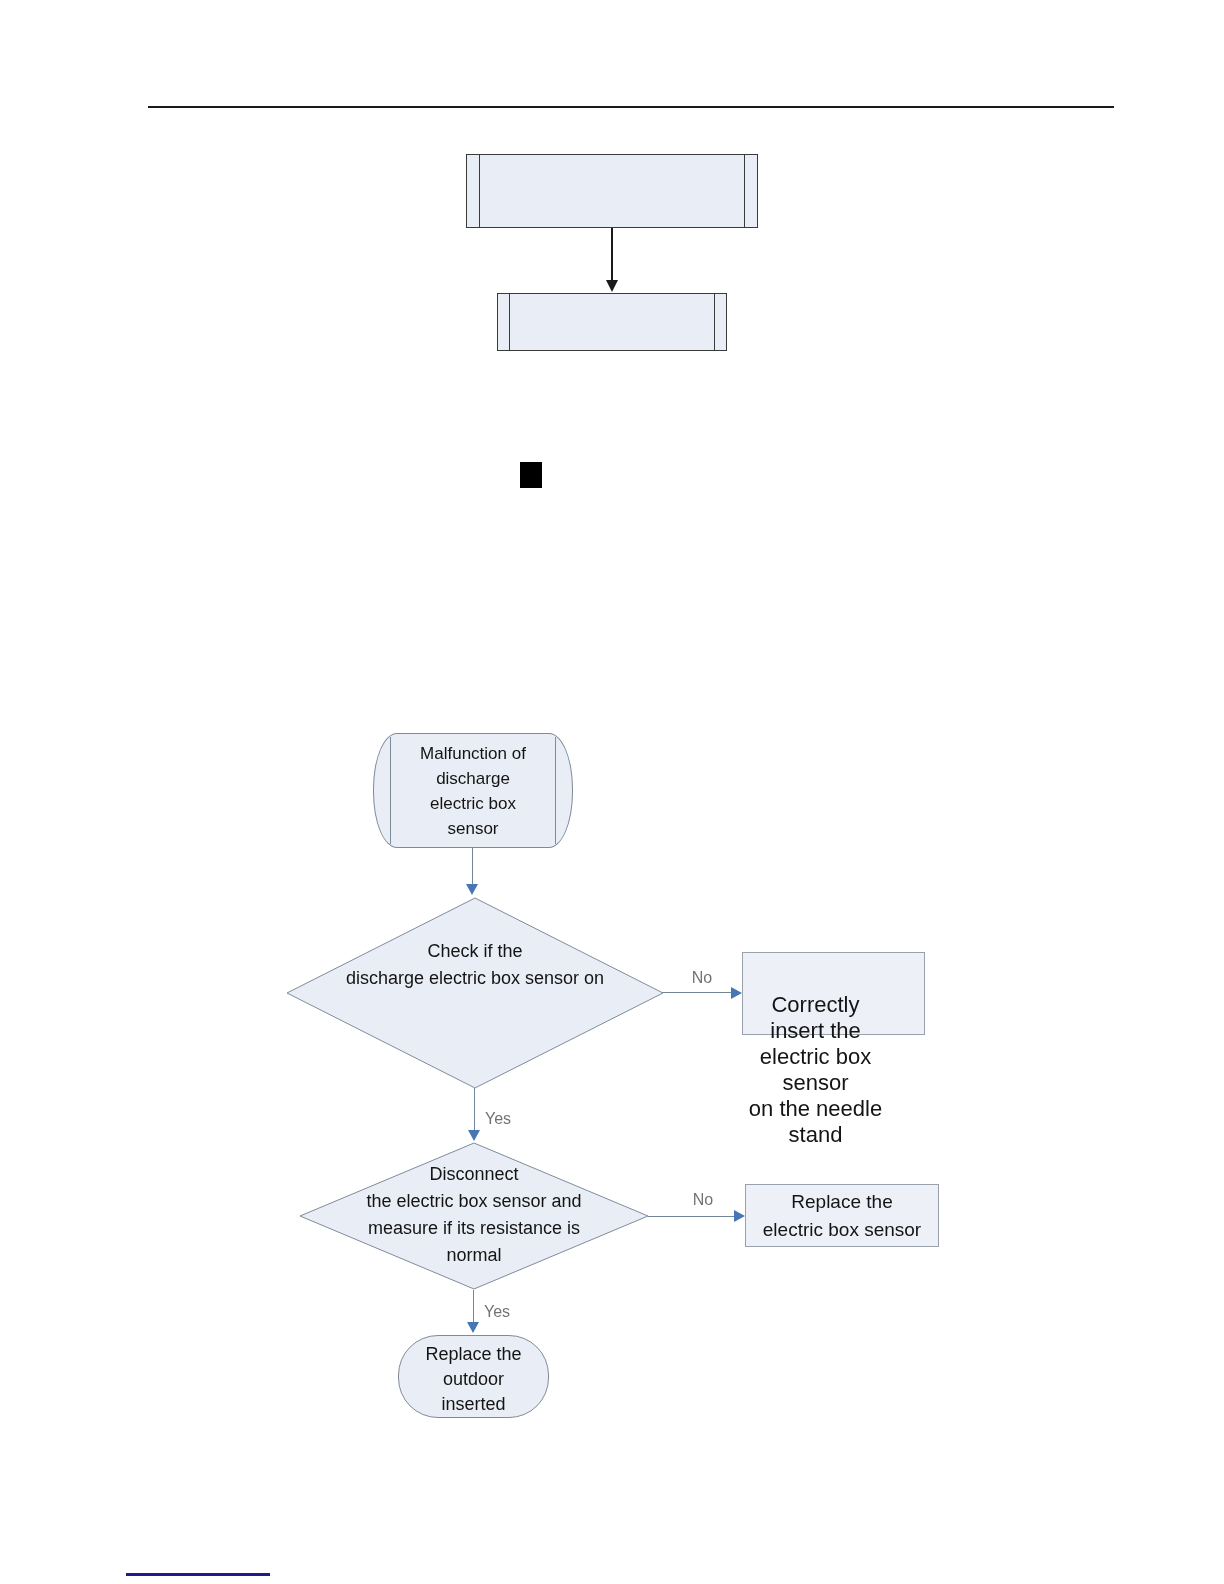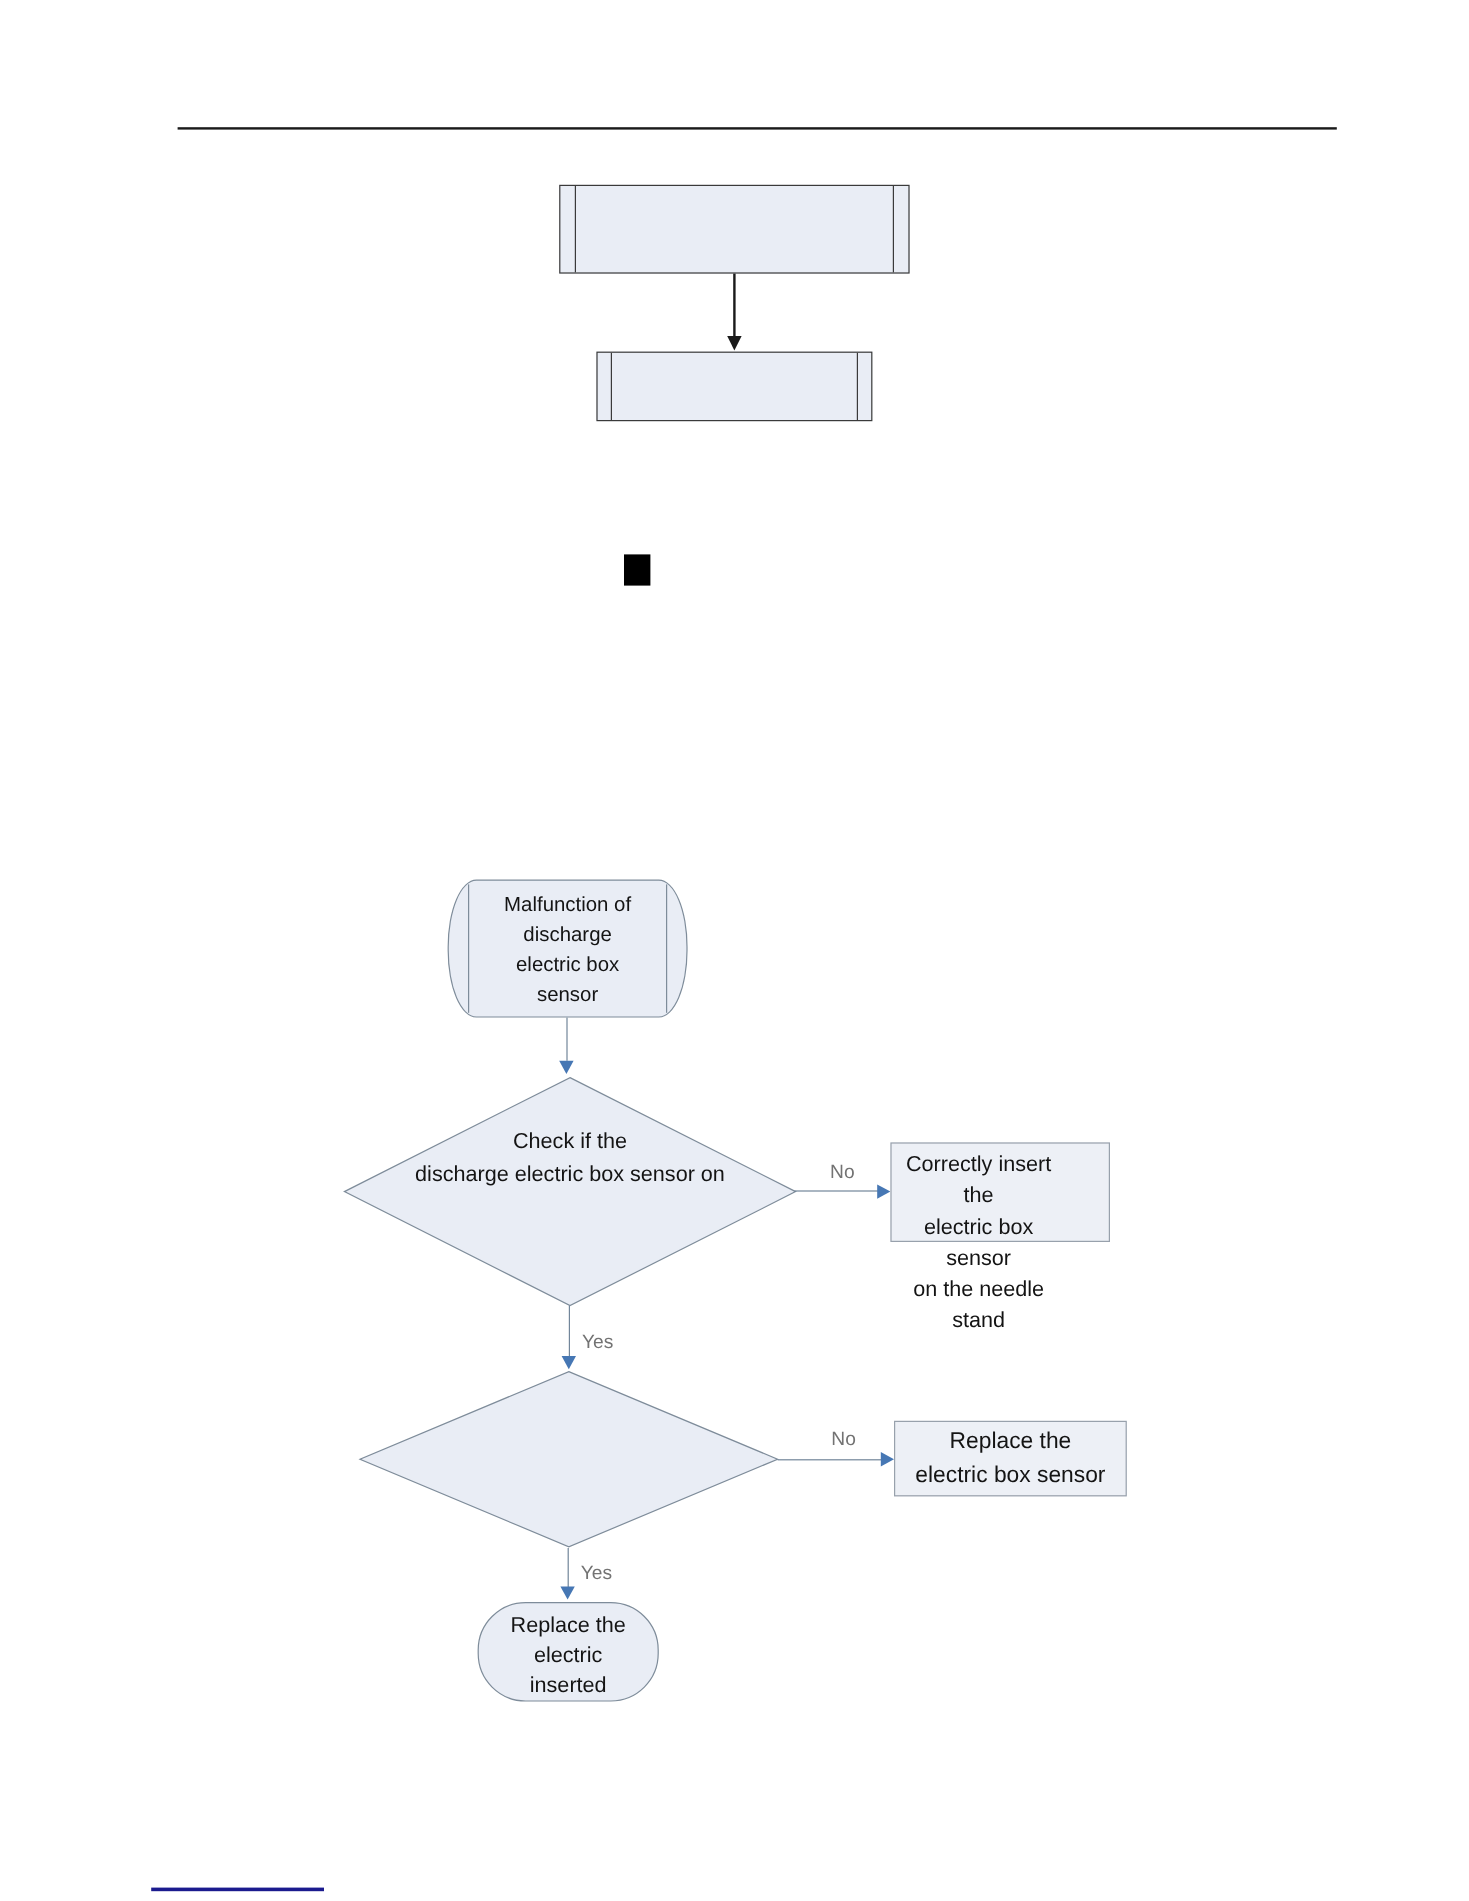--- a/index.html
+++ b/index.html
@@ -57,21 +57,21 @@
   svg.diamond{display:block;overflow:visible;}
   svg.diamond polygon{fill:var(--shape-fill);stroke:var(--shape-border);stroke-width:1;}
   
   .action-box{background:var(--action-fill);border:1px solid var(--action-border);box-sizing:border-box;}
   .action-1{left:742px;top:952px;width:183px;height:83px;}
   .action-2{left:745px;top:1184px;width:194px;height:63px;}
   
   .st{text-align:center;color:var(--text);}
   .start-text{left:383px;top:741px;width:180px;font-size:17px;line-height:25px;}
   .d1-text{left:275px;top:938px;width:400px;font-size:18px;line-height:27px;}
-  .a1-text{left:742px;top:957px;width:147px;font-size:18px;line-height:26px;}
+  .a1-text{left:742px;top:992px;width:147px;font-size:22px;line-height:26px;}
   .d2-text{left:274px;top:1161px;width:400px;font-size:18px;line-height:27px;}
   .a2-text{left:745px;top:1188px;width:194px;font-size:19px;line-height:28px;}
   .end-text{left:398px;top:1342px;width:151px;font-size:18px;line-height:25px;}
   .branch-label{font-size:16px;color:#737373;}
   .label-no1{left:680px;top:969px;width:44px;text-align:center;}
   .label-yes1{left:485px;top:1110px;}
   .label-no2{left:681px;top:1191px;width:44px;text-align:center;}
   .label-yes2{left:484px;top:1303px;}
 </style>
 </head>
@@ -126,36 +126,42 @@
     <div>on the needle stand</div>
   </div>
 
   <div class="abs vline" style="left:474px;top:1088px;height:42px;"></div>
   <div class="abs arr down-blue" style="left:468px;top:1130px;"></div>
   <span class="abs branch-label label-yes1">Yes</span>
 
   <svg class="abs diamond" style="left:299px;top:1142px;" width="350" height="148">
     <polygon points="175,1 349,74 175,147 1,74"></polygon>
   </svg>
+  <div class="abs st d2-text">
+    <div>Disconnect</div>
+    <div>the electric box sensor and</div>
+    <div>measure if its resistance is</div>
+    <div>normal</div>
+  </div>
 
   <div class="abs hline" style="left:648px;top:1216px;width:87px;"></div>
   <div class="abs arr right-blue" style="left:734px;top:1210px;"></div>
   <span class="abs branch-label label-no2">No</span>
   <div class="abs action-box action-2"></div>
   <div class="abs st a2-text">
     <div>Replace the</div>
     <div>electric box sensor</div>
   </div>
 
   <div class="abs vline" style="left:473px;top:1290px;height:33px;"></div>
   <div class="abs arr down-blue" style="left:467px;top:1322px;"></div>
   <span class="abs branch-label label-yes2">Yes</span>
 
   <div class="abs end-shape"></div>
   <div class="abs st end-text">
     <div>Replace the</div>
-    <div>electric</div>
+    <div>outdoor</div>
     <div>inserted</div>
   </div>
 
   <div class="abs bottom-rule"></div>
 
 </div>
 
 </body></html>

